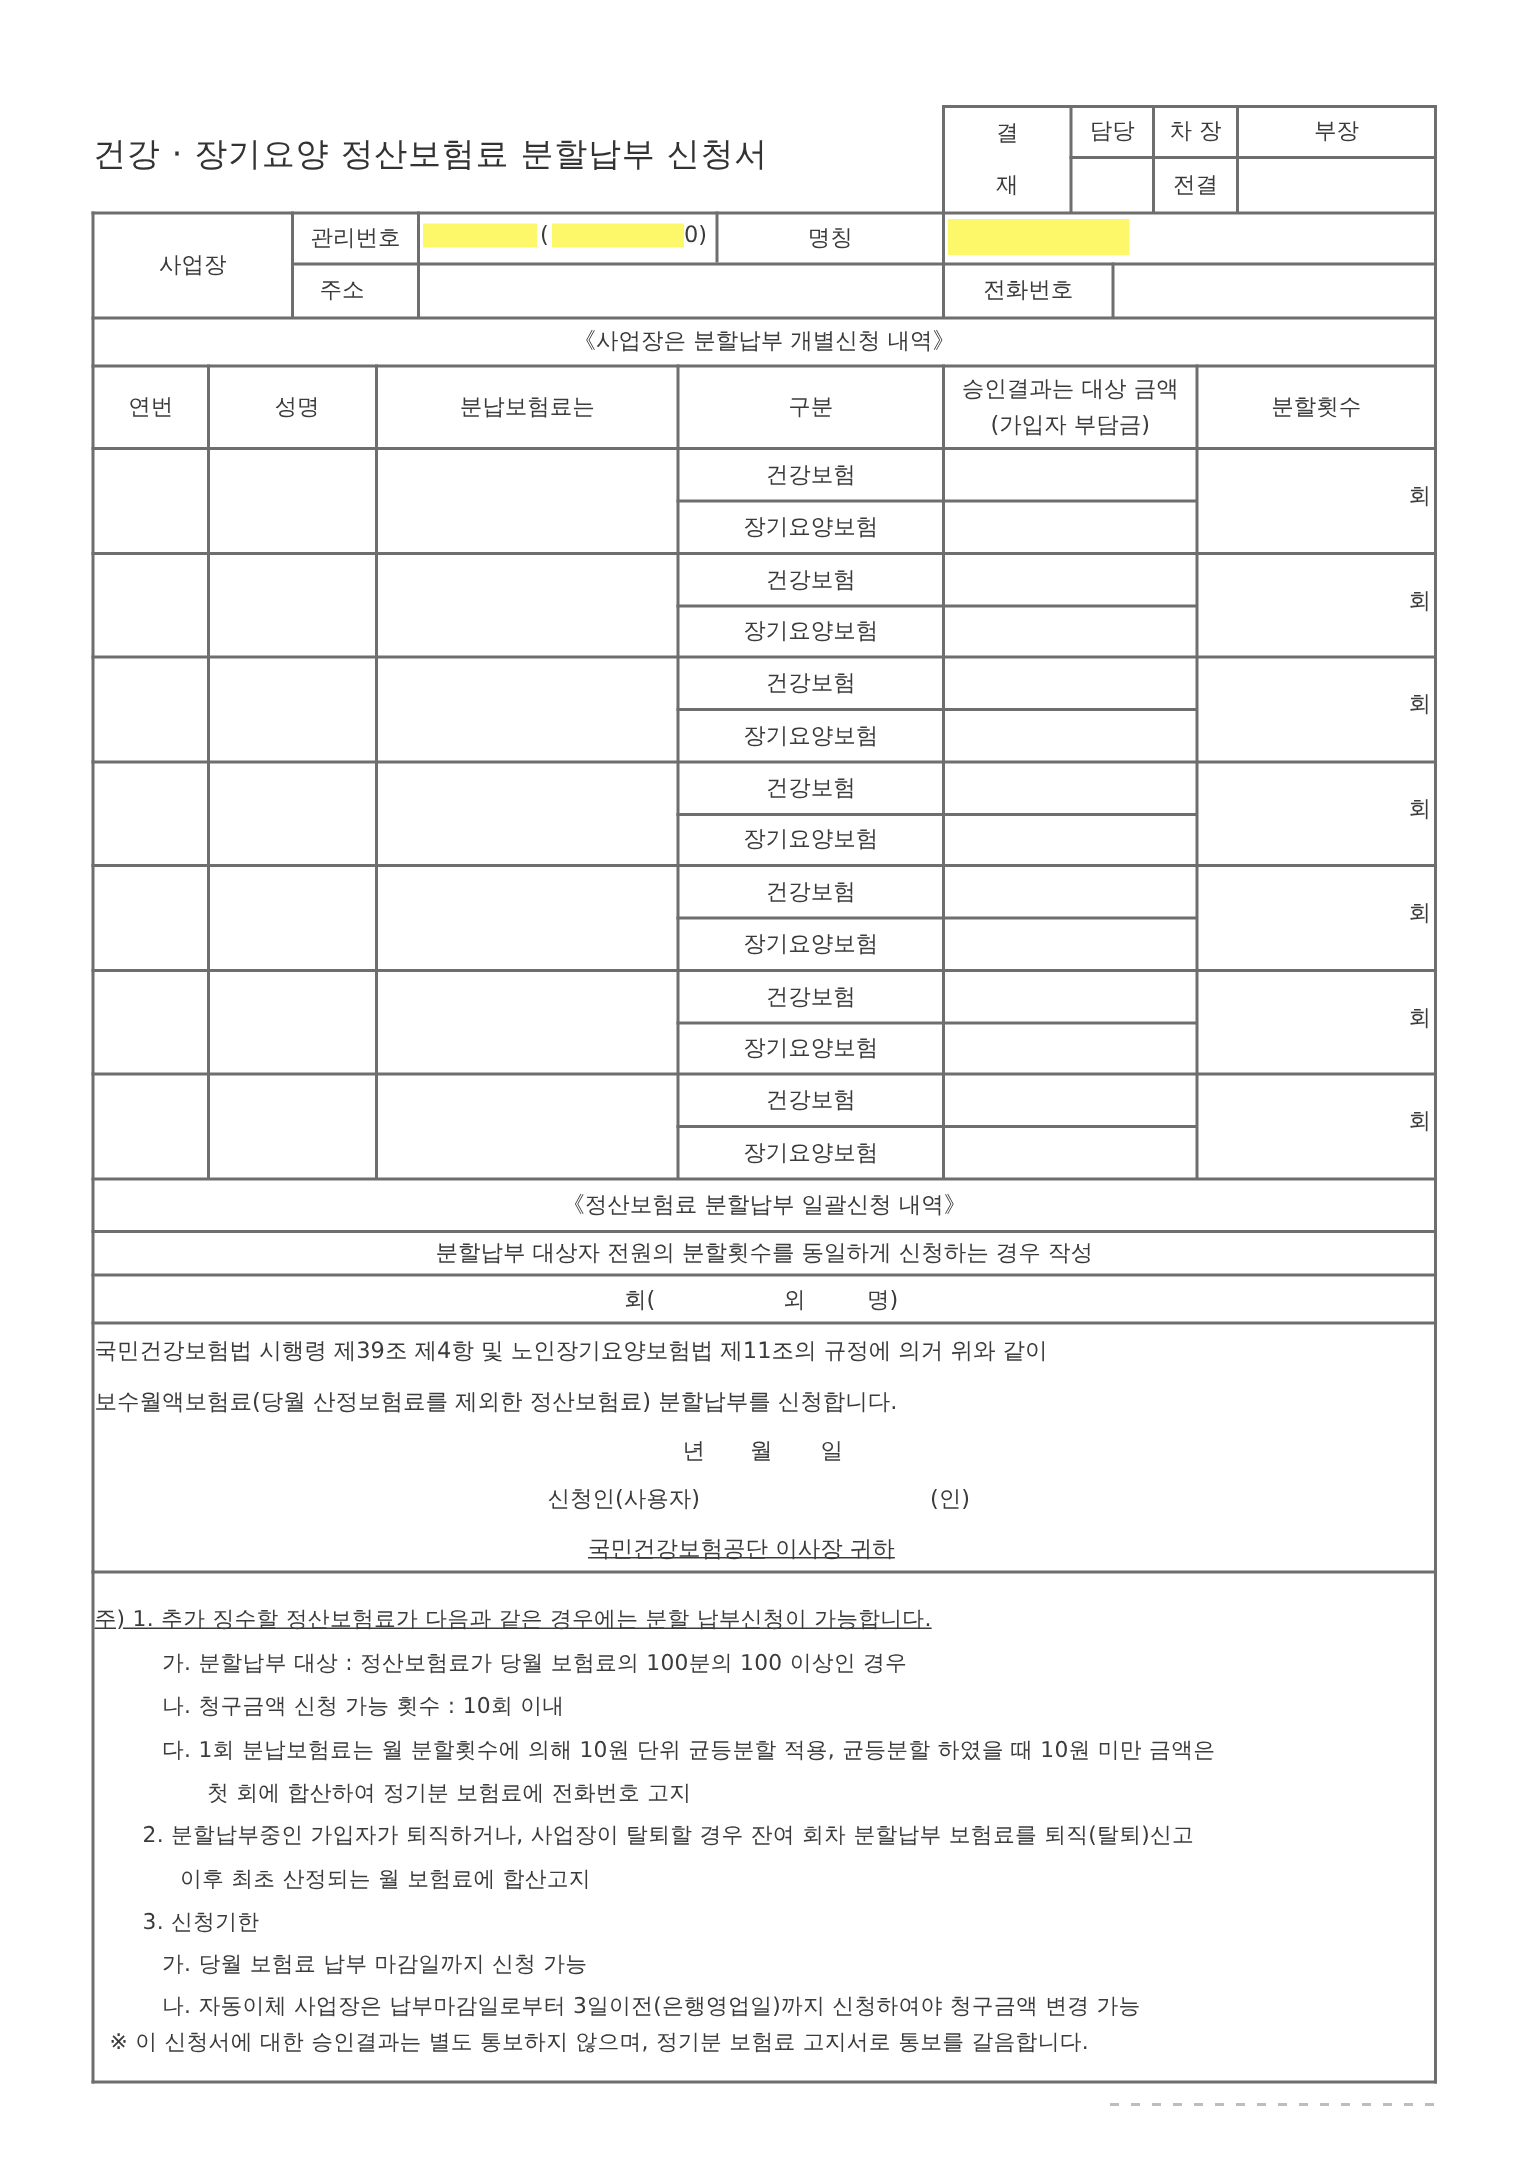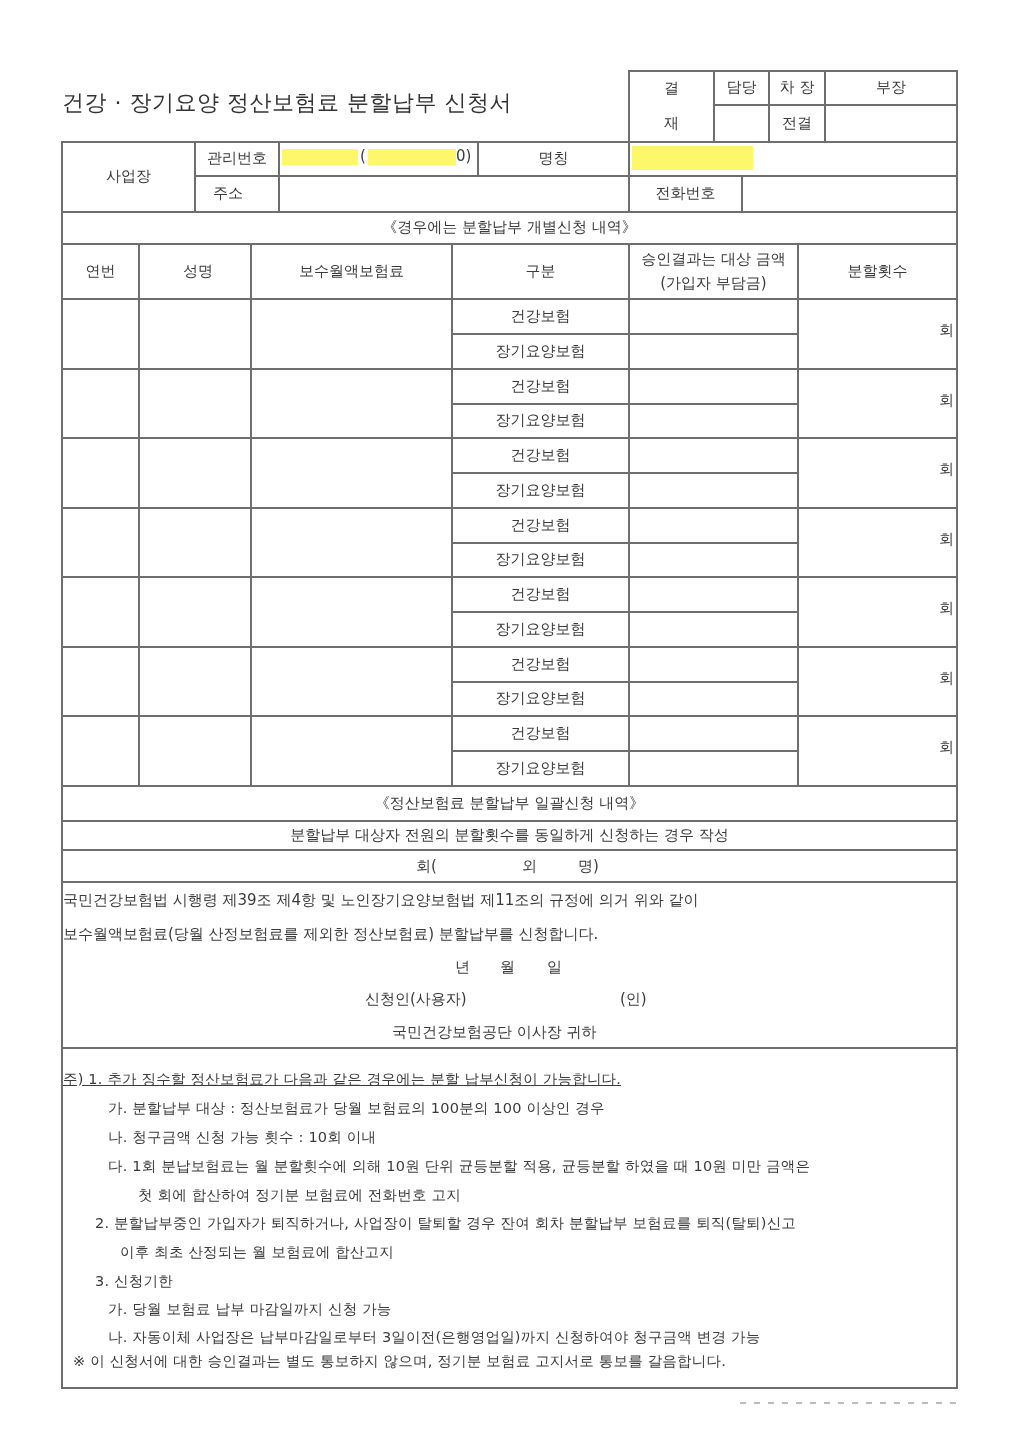--- a/index.html
+++ b/index.html
@@ -80,25 +80,25 @@
 </div>
 <div class="cell" style="left:479px; top:143px; width:149px; height:32px;">명칭</div>
 <div class="abs" style="left:630px; top:143px; width:326px; height:32px;">
   <div class="hl" style="left:2px; top:3px; width:121px; height:24px;"></div>
 </div>
 <div class="cell" style="left:196px; top:177px; width:64px; height:34px;">주소</div>
 <div class="abs" style="left:280px; top:177px; width:348px; height:34px;"></div>
 <div class="cell" style="left:630px; top:177px; width:111px; height:34px;">전화번호</div>
 <div class="abs" style="left:743px; top:177px; width:213px; height:34px;"></div>
 
-<div class="cell" style="left:63px; top:213px; width:893px; height:30px;">《경우에는 분할납부 개별신청 내역》</div>
+<div class="cell" style="left:63px; top:213px; width:893px; height:30px;">《사업장은 분할납부 개별신청 내역》</div>
 
 <div class="cell" style="left:63px; top:245px; width:75px; height:53px;">연번</div>
 <div class="cell" style="left:140px; top:245px; width:116px; height:53px;">성명</div>
-<div class="cell" style="left:252px; top:245px; width:199px; height:53px;">보수월액보험료</div>
+<div class="cell" style="left:252px; top:245px; width:199px; height:53px;">분납보험료는</div>
 <div class="cell" style="left:453px; top:245px; width:175px; height:53px;">구분</div>
 <div class="cell" style="left:630px; top:245px; width:167px; height:53px; flex-direction:column;">
   <span>승인결과는 대상 금액</span>
   <span>(가입자 부담금)</span>
 </div>
 <div class="cell" style="left:799px; top:245px; width:157px; height:53px;">분할횟수</div>
 
 <div id="rows">
     <div>
       <div class="line-h" style="left:451px; top:333px; width:347px;"></div>
@@ -203,21 +203,21 @@
 </div>
 
 <div class="txt" style="left:63px; top:891px;">국민건강보험법 시행령 제39조 제4항 및 노인장기요양보험법 제11조의 규정에 의거 위와 같이</div>
 <div class="txt" style="left:63px; top:925px;">보수월액보험료(당월 산정보험료를 제외한 정산보험료) 분할납부를 신청합니다.</div>
 <div class="txt" style="left:455px; top:958px;">년</div>
 <div class="txt" style="left:500px; top:958px;">월</div>
 <div class="txt" style="left:547px; top:958px;">일</div>
 <div class="txt" style="left:365px; top:990px;">신청인(사용자)</div>
 <div class="abs" style="left:495px; top:986px; width:120px; height:24px;"></div>
 <div class="txt" style="left:620px; top:990px;">(인)</div>
-<div class="txt" style="left:392px; top:1023px;">국민건강보험공단 이사장 귀하</div>
+<div class="txt" style="left:392px; top:1023px;text-decoration:underline;">국민건강보험공단 이사장 귀하</div>
 
 <div class="note" style="left:63px; top:1070px;text-decoration:underline;">주) 1. 추가 징수할 정산보험료가 다음과 같은 경우에는 분할 납부신청이 가능합니다.</div>
 <div class="note" style="left:108px; top:1099px;">가. 분할납부 대상 : 정산보험료가 당월 보험료의 100분의 100 이상인 경우</div>
 <div class="note" style="left:108px; top:1128px;">나. 청구금액 신청 가능 횟수 : 10회 이내</div>
 <div class="note" style="left:108px; top:1157px;">다. 1회 분납보험료는 월 분할횟수에 의해 10원 단위 균등분할 적용, 균등분할 하였을 때 10원 미만 금액은</div>
 <div class="note" style="left:138px; top:1186px;">첫 회에 합산하여 정기분 보험료에 전화번호 고지</div>
 <div class="note" style="left:95px; top:1214px;">2. 분할납부중인 가입자가 퇴직하거나, 사업장이 탈퇴할 경우 잔여 회차 분할납부 보험료를 퇴직(탈퇴)신고</div>
 <div class="note" style="left:120px; top:1243px;">이후 최초 산정되는 월 보험료에 합산고지</div>
 <div class="note" style="left:95px; top:1272px;">3. 신청기한</div>
 <div class="note" style="left:108px; top:1300px;">가. 당월 보험료 납부 마감일까지 신청 가능</div>

